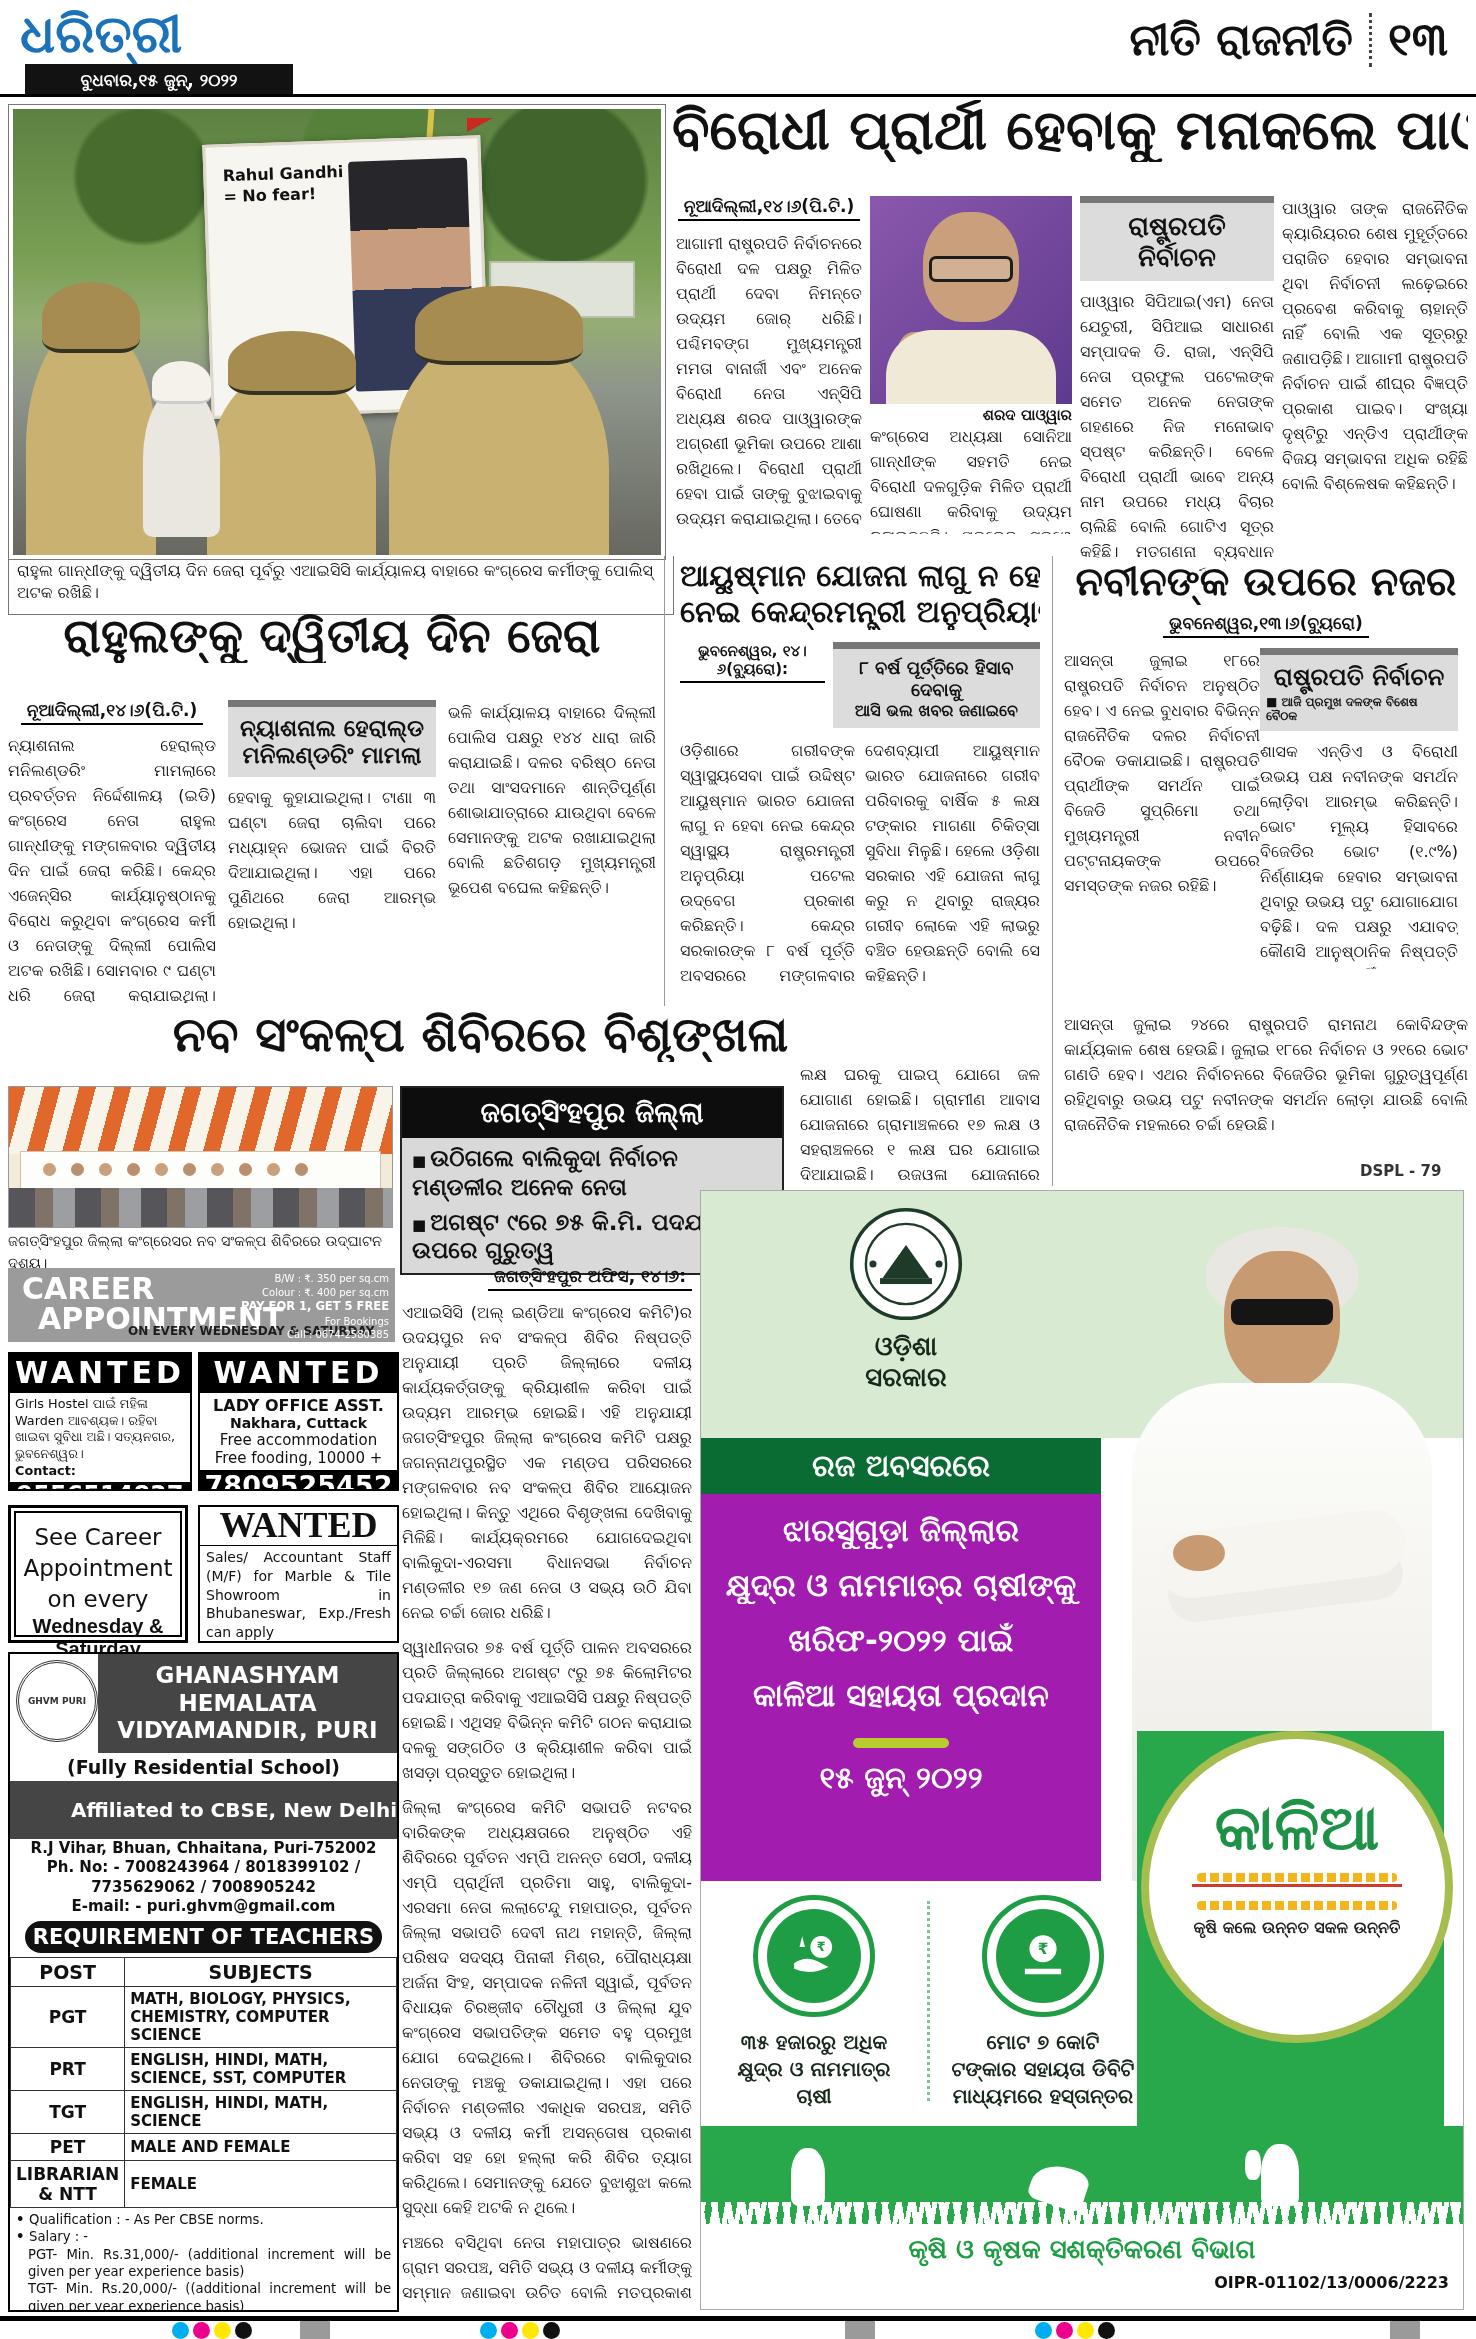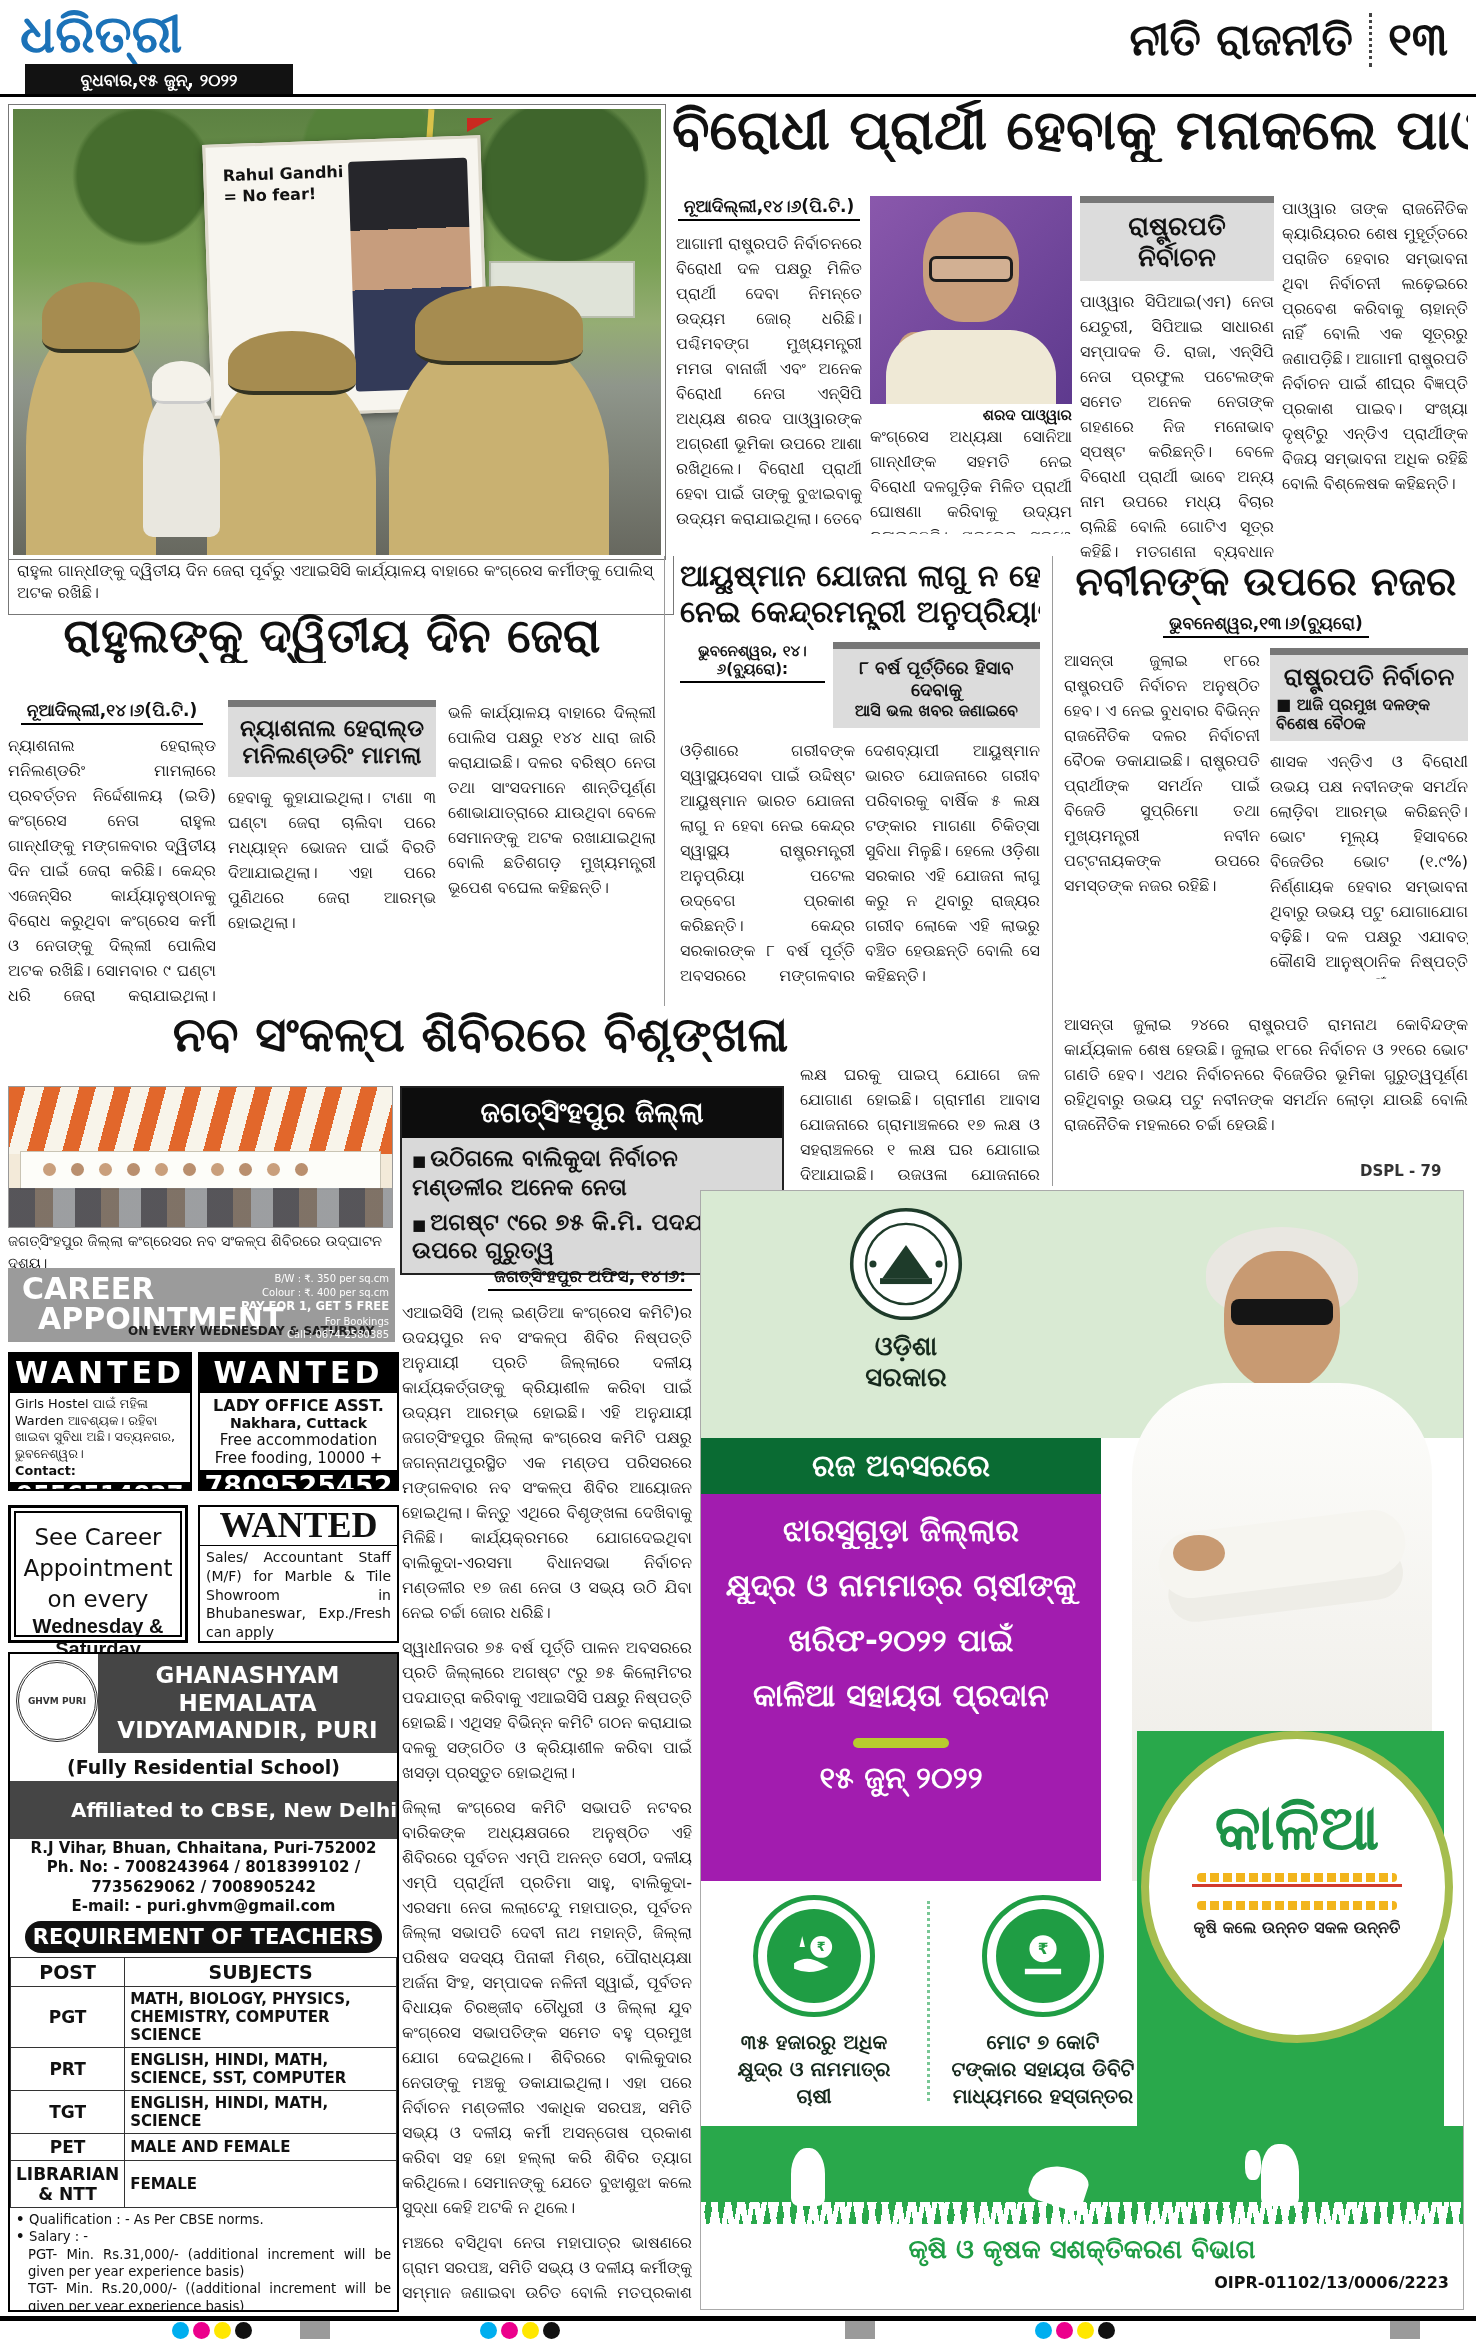--- a/index.html
+++ b/index.html
@@ -248,26 +248,26 @@
     <div class="cols" style="gap:10px;margin-top:10px;">
       <div class="bodytext" style="width:175px;height:250px;">ଓଡ଼ିଶାରେ ଗରୀବଙ୍କ ସ୍ୱାସ୍ଥ୍ୟସେବା ପାଇଁ ଉଦ୍ଦିଷ୍ଟ ଆୟୁଷ୍ମାନ ଭାରତ ଯୋଜନା ଲାଗୁ ନ ହେବା ନେଇ କେନ୍ଦ୍ର ସ୍ୱାସ୍ଥ୍ୟ ରାଷ୍ଟ୍ରମନ୍ତ୍ରୀ ଅନୁପ୍ରିୟା ପଟେଲ ଉଦ୍‌ବେଗ ପ୍ରକାଶ କରିଛନ୍ତି। କେନ୍ଦ୍ର ସରକାରଙ୍କ ୮ ବର୍ଷ ପୂର୍ତ୍ତି ଅବସରରେ ମଙ୍ଗଳବାର ଭୁବନେଶ୍ୱରରେ ଆୟୋଜିତ ସାମ୍ବାଦିକ ସମ୍ମିଳନୀରେ ଯୋଗ ଦେଇ ସେ କେନ୍ଦ୍ର ଯୋଜନାଗୁଡ଼ିକର ସଫଳତା ସମ୍ପର୍କରେ ସୂଚନା ଦେଇଥିଲେ।</div>
       <div class="bodytext" style="width:175px;height:250px;">ଦେଶବ୍ୟାପୀ ଆୟୁଷ୍ମାନ ଭାରତ ଯୋଜନାରେ ଗରୀବ ପରିବାରକୁ ବାର୍ଷିକ ୫ ଲକ୍ଷ ଟଙ୍କାର ମାଗଣା ଚିକିତ୍ସା ସୁବିଧା ମିଳୁଛି। ହେଲେ ଓଡ଼ିଶା ସରକାର ଏହି ଯୋଜନା ଲାଗୁ କରୁ ନ ଥିବାରୁ ରାଜ୍ୟର ଗରୀବ ଲୋକେ ଏହି ଲାଭରୁ ବଞ୍ଚିତ ହେଉଛନ୍ତି ବୋଲି ସେ କହିଛନ୍ତି।</div>
     </div>
   </div>
   <div class="abs bodytext" style="left:800px;top:1062px;width:240px;height:118px;">ଲକ୍ଷ ଘରକୁ ପାଇପ୍ ଯୋଗେ ଜଳ ଯୋଗାଣ ହୋଇଛି। ଗ୍ରାମୀଣ ଆବାସ ଯୋଜନାରେ ଗ୍ରାମାଞ୍ଚଳରେ ୧୭ ଲକ୍ଷ ଓ ସହରାଞ୍ଚଳରେ ୧ ଲକ୍ଷ ଘର ଯୋଗାଇ ଦିଆଯାଇଛି। ଉଜ୍ଜ୍ୱଳା ଯୋଜନାରେ ମାଗଣା ଗ୍ୟାସ୍ ସିଲିଣ୍ଡର ଯୋଗାଇ ଦିଆଯାଇଛି ବୋଲି ପଟେଲ କହିଛନ୍ତି।</div>
 
   <div class="abs" style="left:1064px;top:558px;width:404px;">
     <div class="h2line" style="font-size:40px;">ନବୀନଙ୍କ ଉପରେ ନଜର</div>
     <div class="dateline" style="margin-top:8px;"><span>ଭୁବନେଶ୍ୱର,୧୩।୬(ବ୍ୟୁରୋ)</span></div>
-    <div style="display:flex;gap:10px;margin-top:10px;">
+    <div style="display:flex;gap:0;margin-top:10px;">
       <div class="bodytext" style="width:196px;height:330px;">ଆସନ୍ତା ଜୁଲାଇ ୧୮ରେ ରାଷ୍ଟ୍ରପତି ନିର୍ବାଚନ ଅନୁଷ୍ଠିତ ହେବ। ଏ ନେଇ ବୁଧବାର ବିଭିନ୍ନ ରାଜନୈତିକ ଦଳର ନିର୍ବାଚନୀ ବୈଠକ ଡକାଯାଇଛି। ରାଷ୍ଟ୍ରପତି ପ୍ରାର୍ଥୀଙ୍କ ସମର୍ଥନ ପାଇଁ ବିଜେଡି ସୁପ୍ରିମୋ ତଥା ମୁଖ୍ୟମନ୍ତ୍ରୀ ନବୀନ ପଟ୍ଟନାୟକଙ୍କ ଉପରେ ସମସ୍ତଙ୍କ ନଜର ରହିଛି।</div>
       <div style="width:198px;">
         <div class="graybox" style="font-size:24px;">
           <div>ରାଷ୍ଟ୍ରପତି ନିର୍ବାଚନ</div>
-          <div style="font-size:16px;font-weight:700;text-align:left;margin-top:4px;">■ <span>ଆଜି ପ୍ରମୁଖ ଦଳଙ୍କ ବିଶେଷ ବୈଠକ</span></div>
+          <div style="font-size:12px;font-weight:700;text-align:left;margin-top:4px;">■ <span>ଆଜି ପ୍ରମୁଖ ଦଳଙ୍କ ବିଶେଷ ବୈଠକ</span></div>
         </div>
         <div class="bodytext" style="margin-top:8px;height:230px;">ଶାସକ ଏନ୍‌ଡିଏ ଓ ବିରୋଧୀ ଉଭୟ ପକ୍ଷ ନବୀନଙ୍କ ସମର୍ଥନ ଲୋଡ଼ିବା ଆରମ୍ଭ କରିଛନ୍ତି। ଭୋଟ ମୂଲ୍ୟ ହିସାବରେ ବିଜେଡିର ଭୋଟ (୧.୯%) ନିର୍ଣ୍ଣାୟକ ହେବାର ସମ୍ଭାବନା ଥିବାରୁ ଉଭୟ ପଟୁ ଯୋଗାଯୋଗ ବଢ଼ିଛି। ଦଳ ପକ୍ଷରୁ ଏଯାବତ୍ କୌଣସି ଆନୁଷ୍ଠାନିକ ନିଷ୍ପତ୍ତି ଘୋଷଣା ହୋଇନାହିଁ।</div>
       </div>
     </div>
   </div>
   <div class="abs bodytext" style="left:1064px;top:1012px;width:404px;height:145px;">ଆସନ୍ତା ଜୁଲାଇ ୨୪ରେ ରାଷ୍ଟ୍ରପତି ରାମନାଥ କୋବିନ୍ଦଙ୍କ କାର୍ଯ୍ୟକାଳ ଶେଷ ହେଉଛି। ଜୁଲାଇ ୧୮ରେ ନିର୍ବାଚନ ଓ ୨୧ରେ ଭୋଟ ଗଣତି ହେବ। ଏଥର ନିର୍ବାଚନରେ ବିଜେଡିର ଭୂମିକା ଗୁରୁତ୍ୱପୂର୍ଣ୍ଣ ରହିଥିବାରୁ ଉଭୟ ପଟୁ ନବୀନଙ୍କ ସମର୍ଥନ ଲୋଡ଼ା ଯାଉଛି ବୋଲି ରାଜନୈତିକ ମହଲରେ ଚର୍ଚ୍ଚା ହେଉଛି।</div>
   <div class="abs dspl" style="left:1360px;top:1162px;">DSPL - 79</div>
 
   <div class="abs headline" style="left:8px;top:1008px;width:945px;font-size:48px;">ନବ ସଂକଳ୍ପ ଶିବିରରେ ବିଶୃଙ୍ଖଳା</div>
   <div class="abs ns-photo" style="left:8px;top:1086px;width:383px;">

